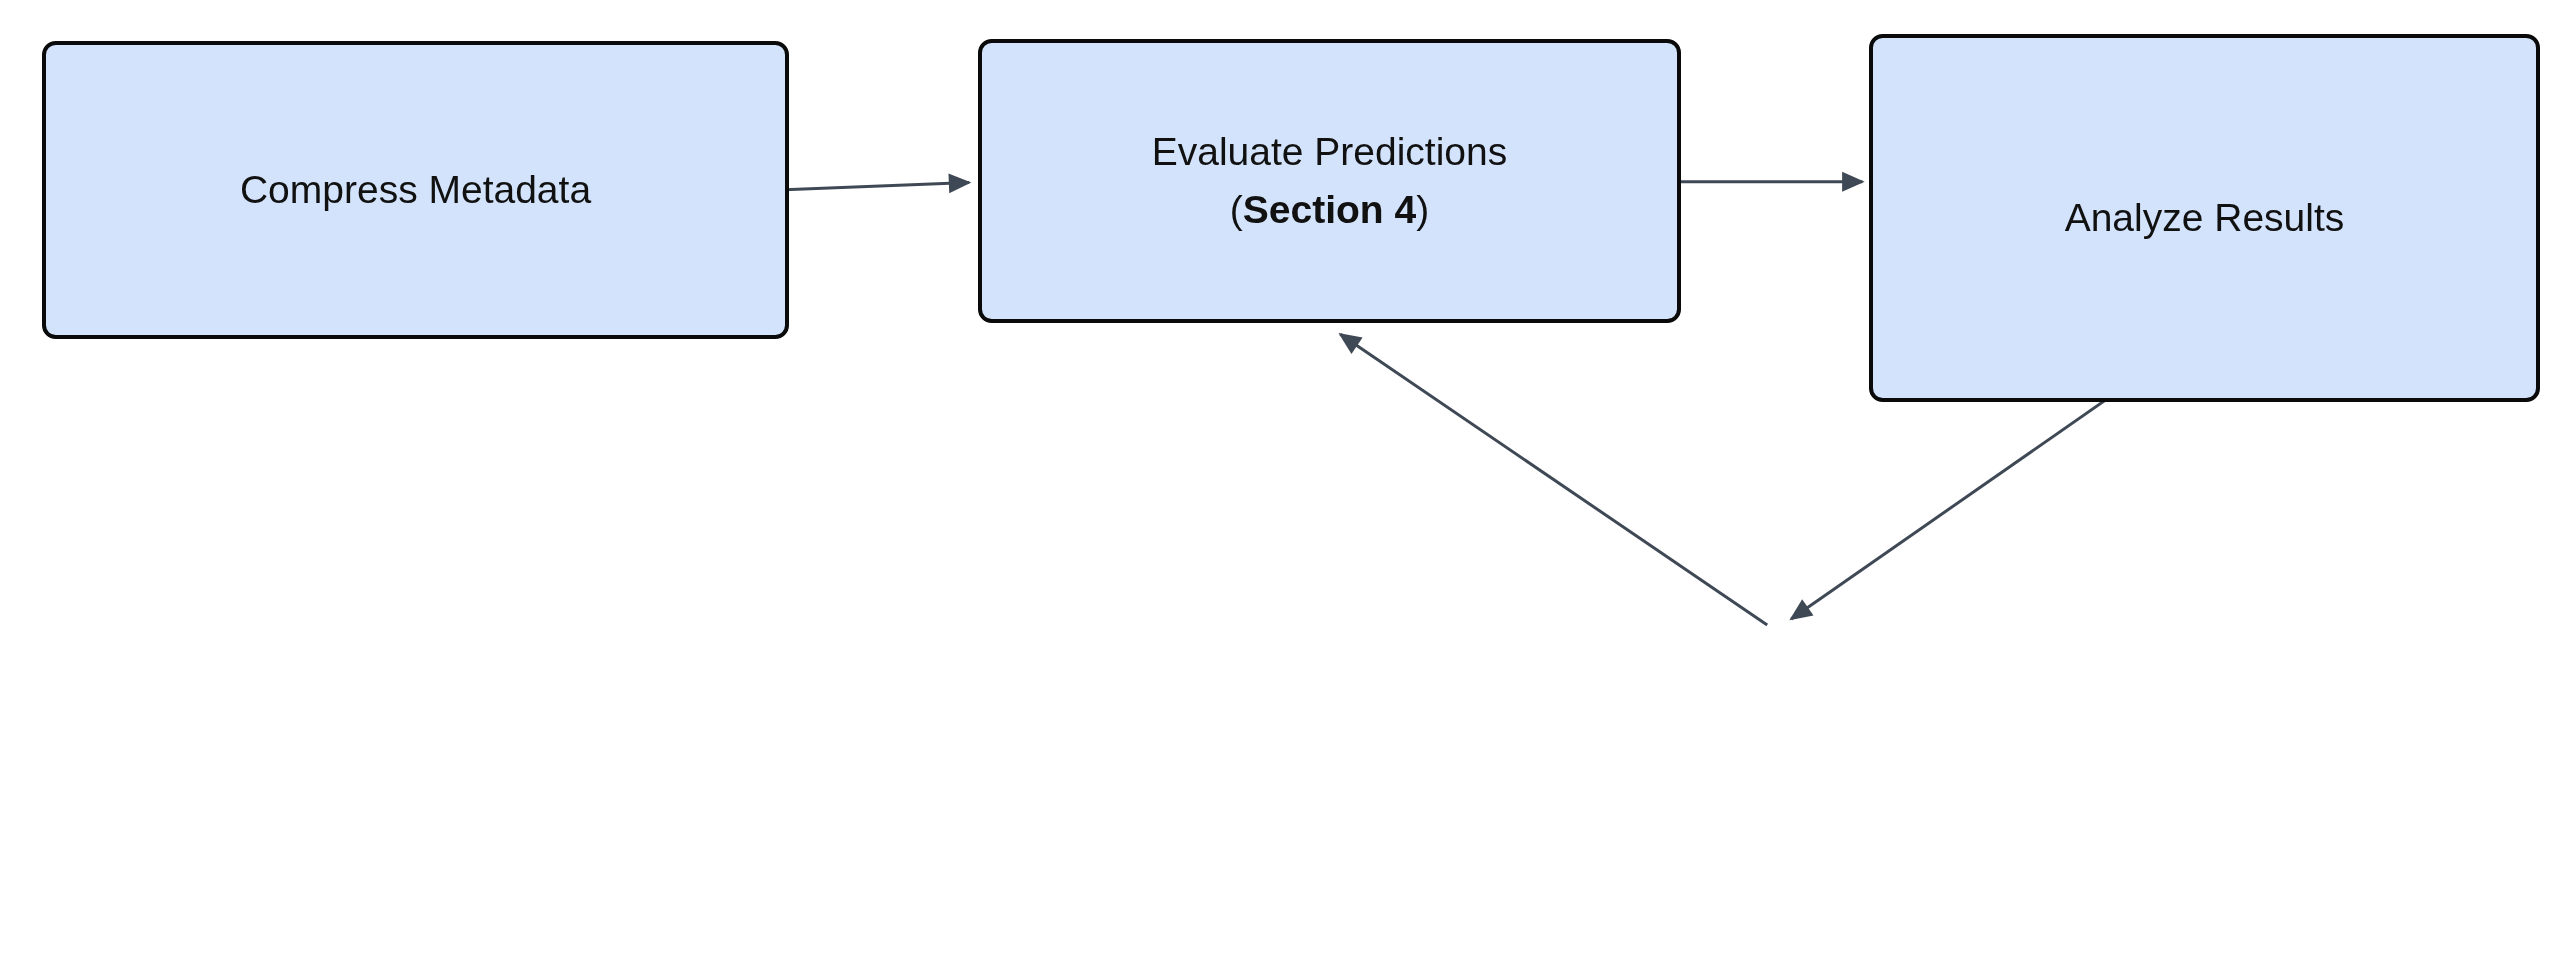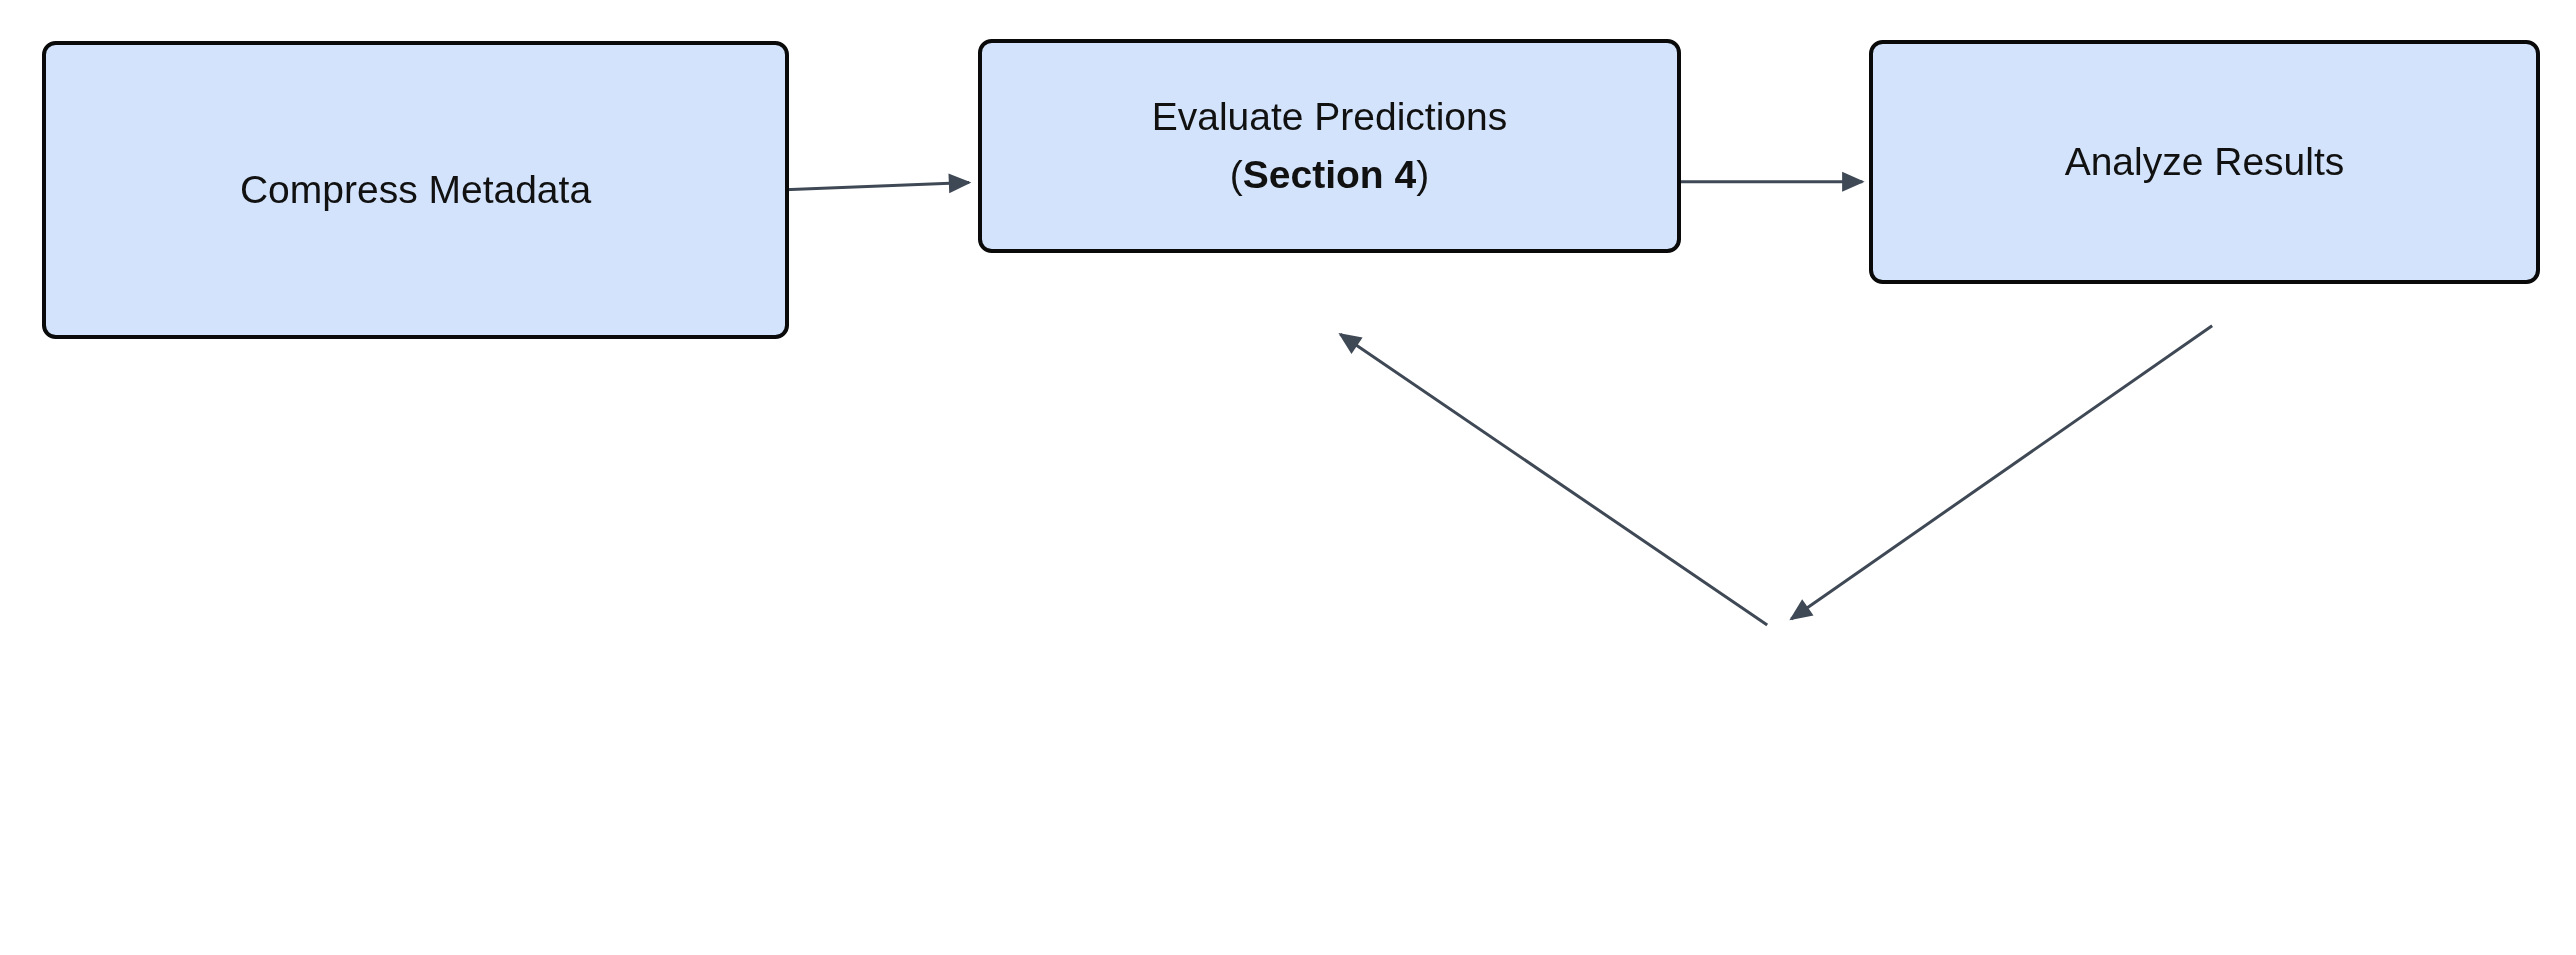--- a/index.html
+++ b/index.html
@@ -42,22 +42,22 @@
     text-align: center;
     line-height: 1.15;
   }
   .node .line2 {
     margin-top: 13px;
   }
   .node b {
     font-weight: 700;
   }
   #node-compress { left: 42px;   top: 41px;  width: 747px; height: 298px; }
-  #node-evaluate { left: 978px; top: 39px;  width: 703px; height: 214px; }
-  #node-analyze  { left: 1869px; top: 40px;  width: 671px; height: 244px; }
+  #node-evaluate { left: 978px; top: 39px;  width: 703px; height: 284px; }
+  #node-analyze  { left: 1869px; top: 34px;  width: 671px; height: 368px; }
   #node-fix      { left: 1412px; top: 626px; width: 713px; height: 289px; }
 </style>
 </head>
 <body>
 
 <div class="stage">
 
   <svg class="edges-layer" viewBox="0 0 3004 1114" xmlns="http://www.w3.org/2000/svg">
     <defs>
       <marker id="ah" viewBox="0 0 10 10" refX="9" refY="5" markerWidth="9" markerHeight="7.5" orient="auto">

